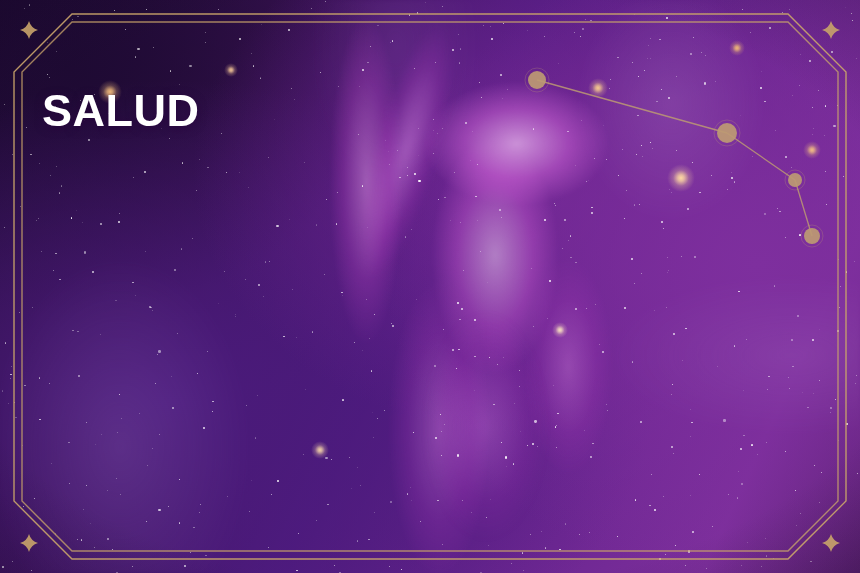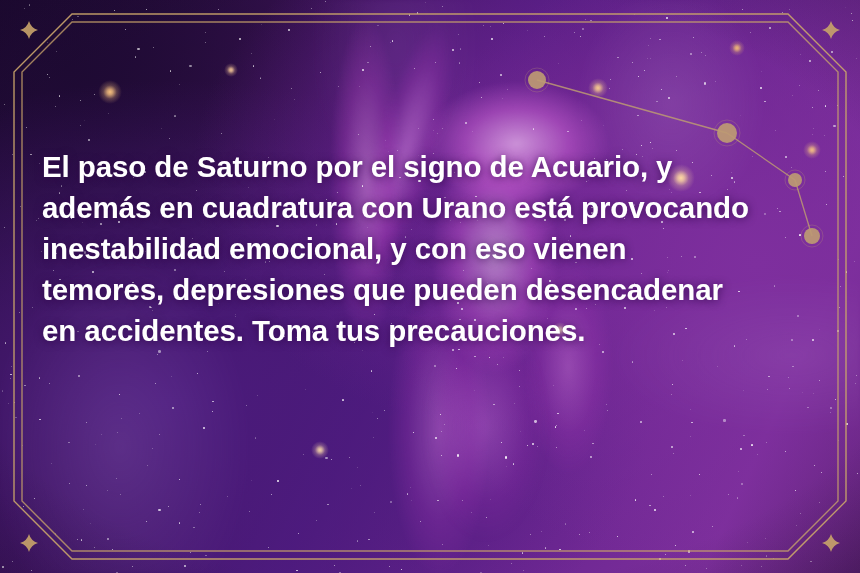--- a/index.html
+++ b/index.html
@@ -785,16 +785,16 @@
     <path id="frame-inner" fill="none" stroke="#c9a46a" stroke-width="1.4" opacity=".78" d="M 72 22 L 788 22 L 838 72 L 838 501 L 788 551 L 72 551 L 22 501 L 22 72 Z"></path>
     <g id="frame-sparkles">
         <path d="M 29 21 Q 30.98 28.02 38 30 Q 30.98 31.98 29 39 Q 27.02 31.98 20 30 Q 27.02 28.02 29 21 Z" fill="#c9a46a" opacity=".9"></path>
         <path d="M 831 21 Q 832.98 28.02 840 30 Q 832.98 31.98 831 39 Q 829.02 31.98 822 30 Q 829.02 28.02 831 21 Z" fill="#c9a46a" opacity=".9"></path>
         <path d="M 29 534 Q 30.98 541.02 38 543 Q 30.98 544.98 29 552 Q 27.02 544.98 20 543 Q 27.02 541.02 29 534 Z" fill="#c9a46a" opacity=".9"></path>
         <path d="M 831 534 Q 832.98 541.02 840 543 Q 832.98 544.98 831 552 Q 829.02 544.98 822 543 Q 829.02 541.02 831 534 Z" fill="#c9a46a" opacity=".9"></path>
       </g>
   </svg>
 
   <div class="content">
-    <p class="body-text">El paso de Saturno por el signo de Acuario, y además en cuadratura con Urano está provocando inestabilidad emocional, y con eso vienen temores, depresiones que pueden desencadenar en accidentes. Toma tus precauciones.</p>
+    <h1 class="title">SALUD</h1>
   </div>
 
 </div>
 
 </body></html>

